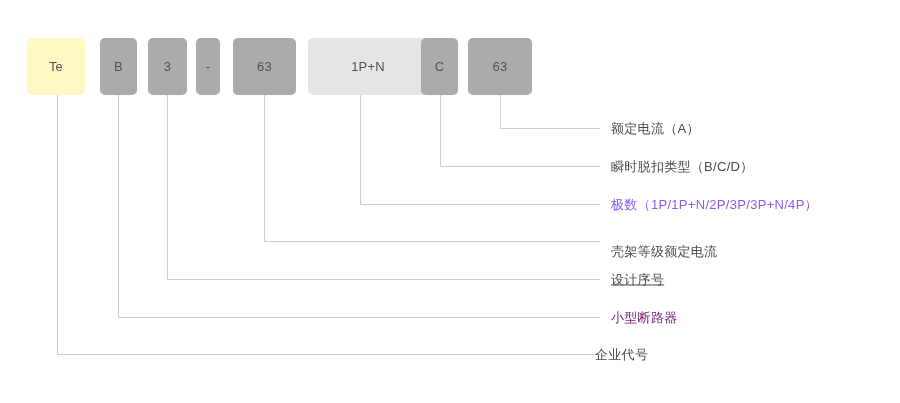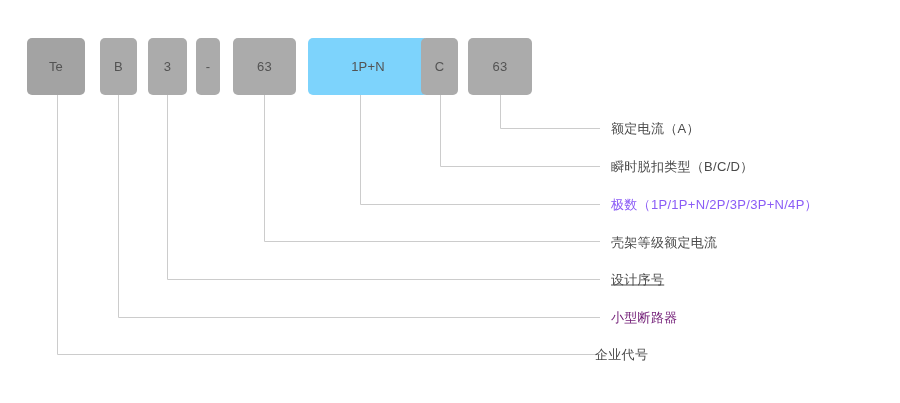--- a/index.html
+++ b/index.html
@@ -59,33 +59,33 @@
       <polyline points="57.5,95 57.5,354.5 600,354.5" fill="none" stroke="#cccccc" stroke-width="1"></polyline>
       <polyline points="118.5,95 118.5,317.5 600,317.5" fill="none" stroke="#cccccc" stroke-width="1"></polyline>
       <polyline points="167.5,95 167.5,279.5 600,279.5" fill="none" stroke="#cccccc" stroke-width="1"></polyline>
       <polyline points="264.5,95 264.5,241.5 600,241.5" fill="none" stroke="#cccccc" stroke-width="1"></polyline>
       <polyline points="360.5,95 360.5,204.5 600,204.5" fill="none" stroke="#cccccc" stroke-width="1"></polyline>
       <polyline points="440.5,95 440.5,166.5 600,166.5" fill="none" stroke="#cccccc" stroke-width="1"></polyline>
       <polyline points="500.5,95 500.5,128.5 600,128.5" fill="none" stroke="#cccccc" stroke-width="1"></polyline>
     </svg>
 
   <div id="boxes-layer">
-      <div class="code-box" style="left: 27px; top: 38px; width: 58px; height: 57px; background: #a3a3a3; color: rgb(83, 83, 83);">Te</div>
+      <div class="code-box" style="left: 27px; top: 38px; width: 58px; height: 57px; background: #fef9c3; color: rgb(83, 83, 83);">Te</div>
       <div class="code-box" style="left: 100px; top: 38px; width: 37px; height: 57px; background: rgb(171, 171, 171); color: rgb(83, 83, 83);">B</div>
       <div class="code-box" style="left: 148px; top: 38px; width: 39px; height: 57px; background: rgb(171, 171, 171); color: rgb(83, 83, 83);">3</div>
       <div class="code-box" style="left: 196px; top: 38px; width: 24px; height: 57px; background: rgb(171, 171, 171); color: rgb(83, 83, 83);">-</div>
       <div class="code-box" style="left: 233px; top: 38px; width: 63px; height: 57px; background: rgb(171, 171, 171); color: rgb(83, 83, 83);">63</div>
-      <div class="code-box" style="left: 308px; top: 38px; width: 120px; height: 57px; background: #7dd3fc; color: rgb(83, 83, 83);">1P+N</div>
+      <div class="code-box" style="left: 308px; top: 38px; width: 120px; height: 57px; background: #e5e5e5; color: rgb(83, 83, 83);">1P+N</div>
       <div class="code-box" style="left: 421px; top: 38px; width: 37px; height: 57px; background: rgb(171, 171, 171); color: rgb(83, 83, 83);">C</div>
       <div class="code-box" style="left: 468px; top: 38px; width: 64px; height: 57px; background: rgb(171, 171, 171); color: rgb(83, 83, 83);">63</div>
     </div>
 
   <div id="labels-layer">
       <div class="leader-label" style="left: 595px; top: 354px; color: rgb(74, 74, 74);">企业代号</div>
       <div class="leader-label" style="left: 611px; top: 317px; color: #701a75;">小型断路器</div>
       <div class="leader-label" style="left: 611px; top: 279px; color: rgb(74, 74, 74); text-decoration: underline;">设计序号</div>
-      <div class="leader-label" style="left: 611px; top: 242px; color: rgb(74, 74, 74);">壳架等级额定电流</div>
+      <div class="leader-label" style="left: 611px; top: 251px; color: rgb(74, 74, 74);">壳架等级额定电流</div>
       <div class="leader-label" style="left: 611px; top: 204px; color: #8b5cf6;">极数（1P/1P+N/2P/3P/3P+N/4P）</div>
       <div class="leader-label" style="left: 611px; top: 166px; color: rgb(74, 74, 74);">瞬时脱扣类型（B/C/D）</div>
       <div class="leader-label" style="left: 611px; top: 128px; color: rgb(74, 74, 74);">额定电流（A）</div>
     </div>
 
 </div>
 
 </body></html>

